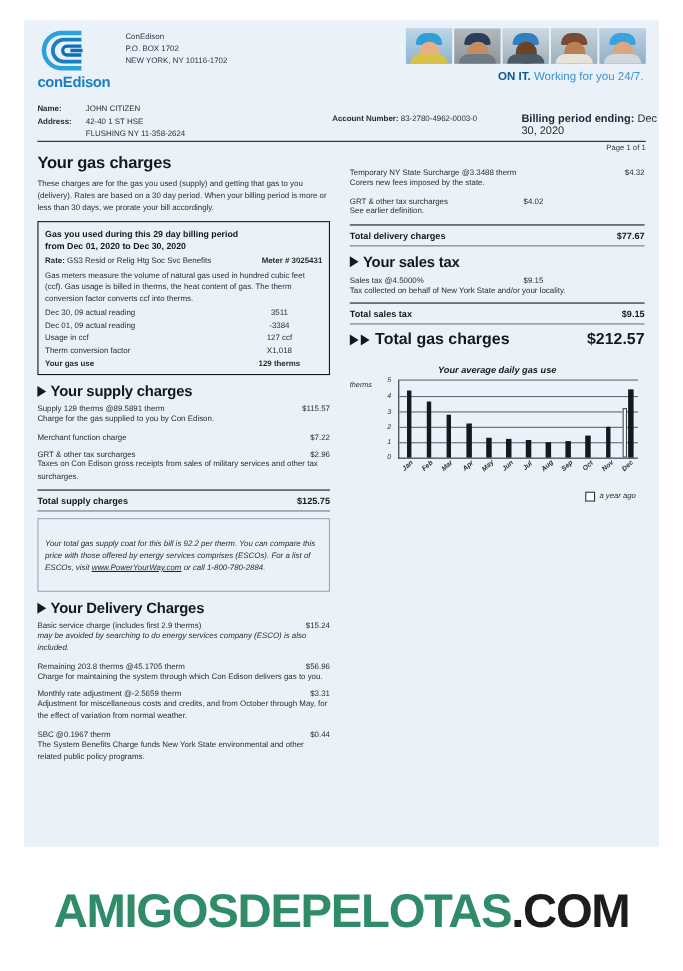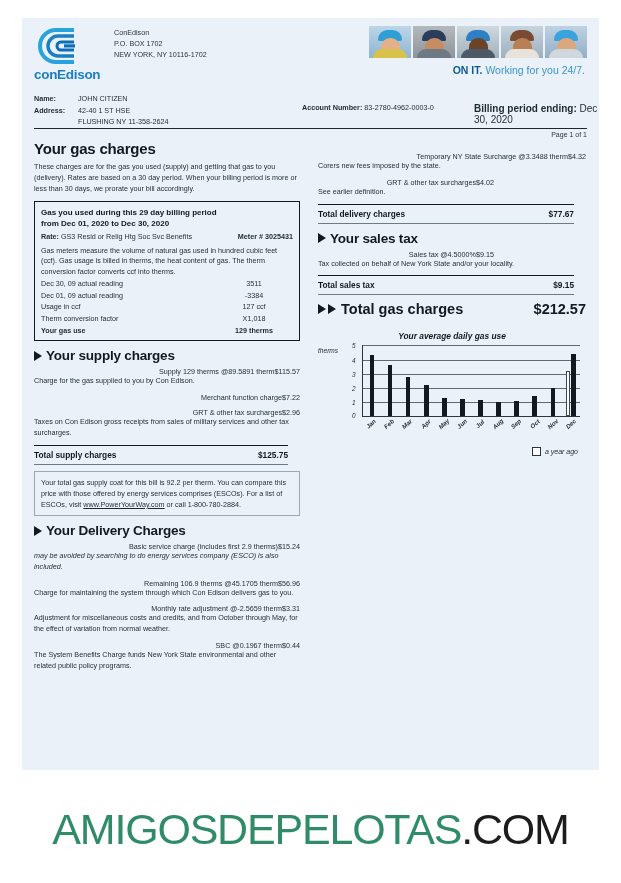--- a/index.html
+++ b/index.html
@@ -214,21 +214,21 @@
   .sec-head .tx {
     font-size: 13.5px;
     font-weight: bold;
     color: #121a21;
     letter-spacing: -0.2px;
   }
 
   .item { margin-bottom: 6px; }
   .item .line {
     display: flex;
-    justify-content: flex-end;
+    justify-content: space-between;
     font-size: 7.2px;
     color: #1e2a33;
   }
   .item .line .amt { font-weight: normal; }
   .item .sub {
     font-size: 7.2px;
     color: #1e2a33;
     line-height: 1.5;
   }
   .item .sub i { font-style: italic; }
@@ -236,27 +236,28 @@
 
   .total-row {
     border-top: 1.4px solid #121a21;
     border-bottom: 1px solid #6b7b88;
     display: flex;
     justify-content: space-between;
     font-size: 8.3px;
     font-weight: bold;
     color: #121a21;
     padding: 4px 0 4px 0;
-    margin: 4px 12px 6px 0;
+    margin: 4px 0 6px 0;
   }
 
   .esco {
     border: 1px solid #9aa8b4;
-    padding: 5px 6px;
-    font-size: 7.2px;
+    padding: 16px 6px;
+    font-size: 7.2px;
+    font-style: italic;
     color: #1e2a33;
     line-height: 1.55;
     margin-bottom: 4px;
   }
   .esco u { text-decoration: underline; }
 
   .grand {
     display: flex;
     justify-content: space-between;
     align-items: center;
@@ -382,21 +383,21 @@
 
   
   .watermark {
     position: absolute;
     left: 0;
     top: 805px;
     width: 621px;
     text-align: center;
     font-family: "Liberation Sans", sans-serif;
     font-size: 43px;
-    font-weight: normal;
+    font-weight: bold;
     letter-spacing: -1.2px;
     white-space: nowrap;
   }
   .watermark .g { color: #2f8b68; }
   .watermark .d { color: #1c1c1c; }
 </style>
 </head>
 <body>
 
 <div class="page">
@@ -567,21 +568,21 @@
 
       <div class="item">
         <div class="line">
           <span>Basic service charge (includes first 2.9 therms)</span>
           <span class="amt">$15.24</span>
         </div>
         <div class="sub"><i>may be avoided by searching to do energy services company (ESCO) is also included.</i></div>
       </div>
       <div class="item">
         <div class="line">
-          <span>Remaining 106.9 therms @45.1705 therm</span>
+          <span>Remaining 203.8 therms @45.1705 therm</span>
           <span class="amt">$56.96</span>
         </div>
         <div class="sub">Charge for maintaining the system through which Con Edison delivers gas to you.</div>
       </div>
       <div class="item">
         <div class="line">
           <span>Monthly rate adjustment @-2.5659 therm</span>
           <span class="amt">$3.31</span>
         </div>
         <div class="sub">Adjustment for miscellaneous costs and credits, and from October through May, for the effect of variation from normal weather.</div>

